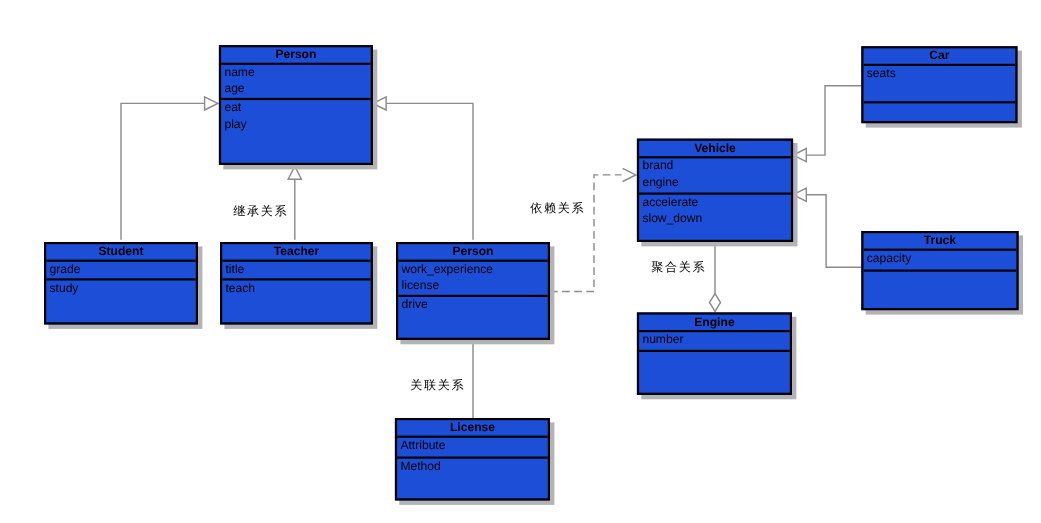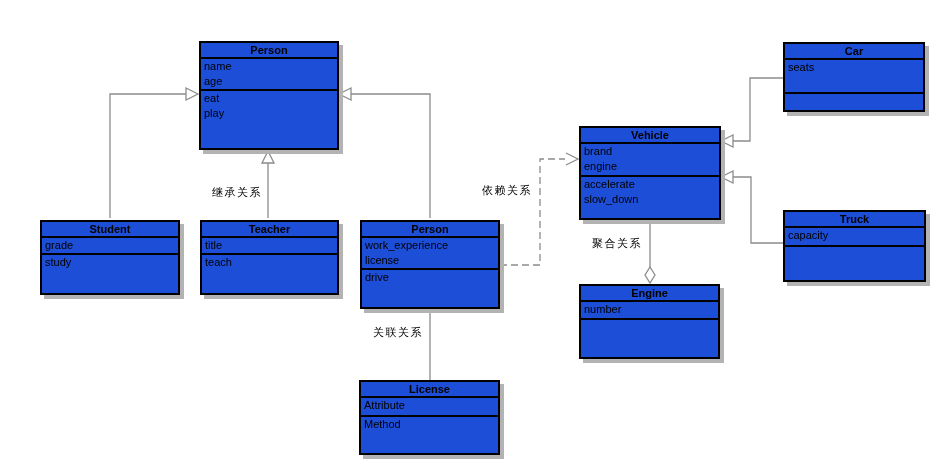--- a/index.html
+++ b/index.html
@@ -145,15 +145,15 @@
     <div class="uml-title">Truck</div>
     <div class="uml-compartment" style="height:17px;">
       <div class="uml-member">capacity</div>
     </div>
     <div class="uml-compartment last"></div>
   </div>
 
   <div class="rel-label" style="left:212px; top:186px;">继承关系</div>
   <div class="rel-label" style="left:482px; top:184px;">依赖关系</div>
   <div class="rel-label" style="left:592px; top:237px;">聚合关系</div>
-  <div class="rel-label" style="left:373px; top:326px;">关联关系</div>
+  <div class="rel-label" style="left:373px; top:345px;">关联关系</div>
 
 </div>
 
 </body></html>

